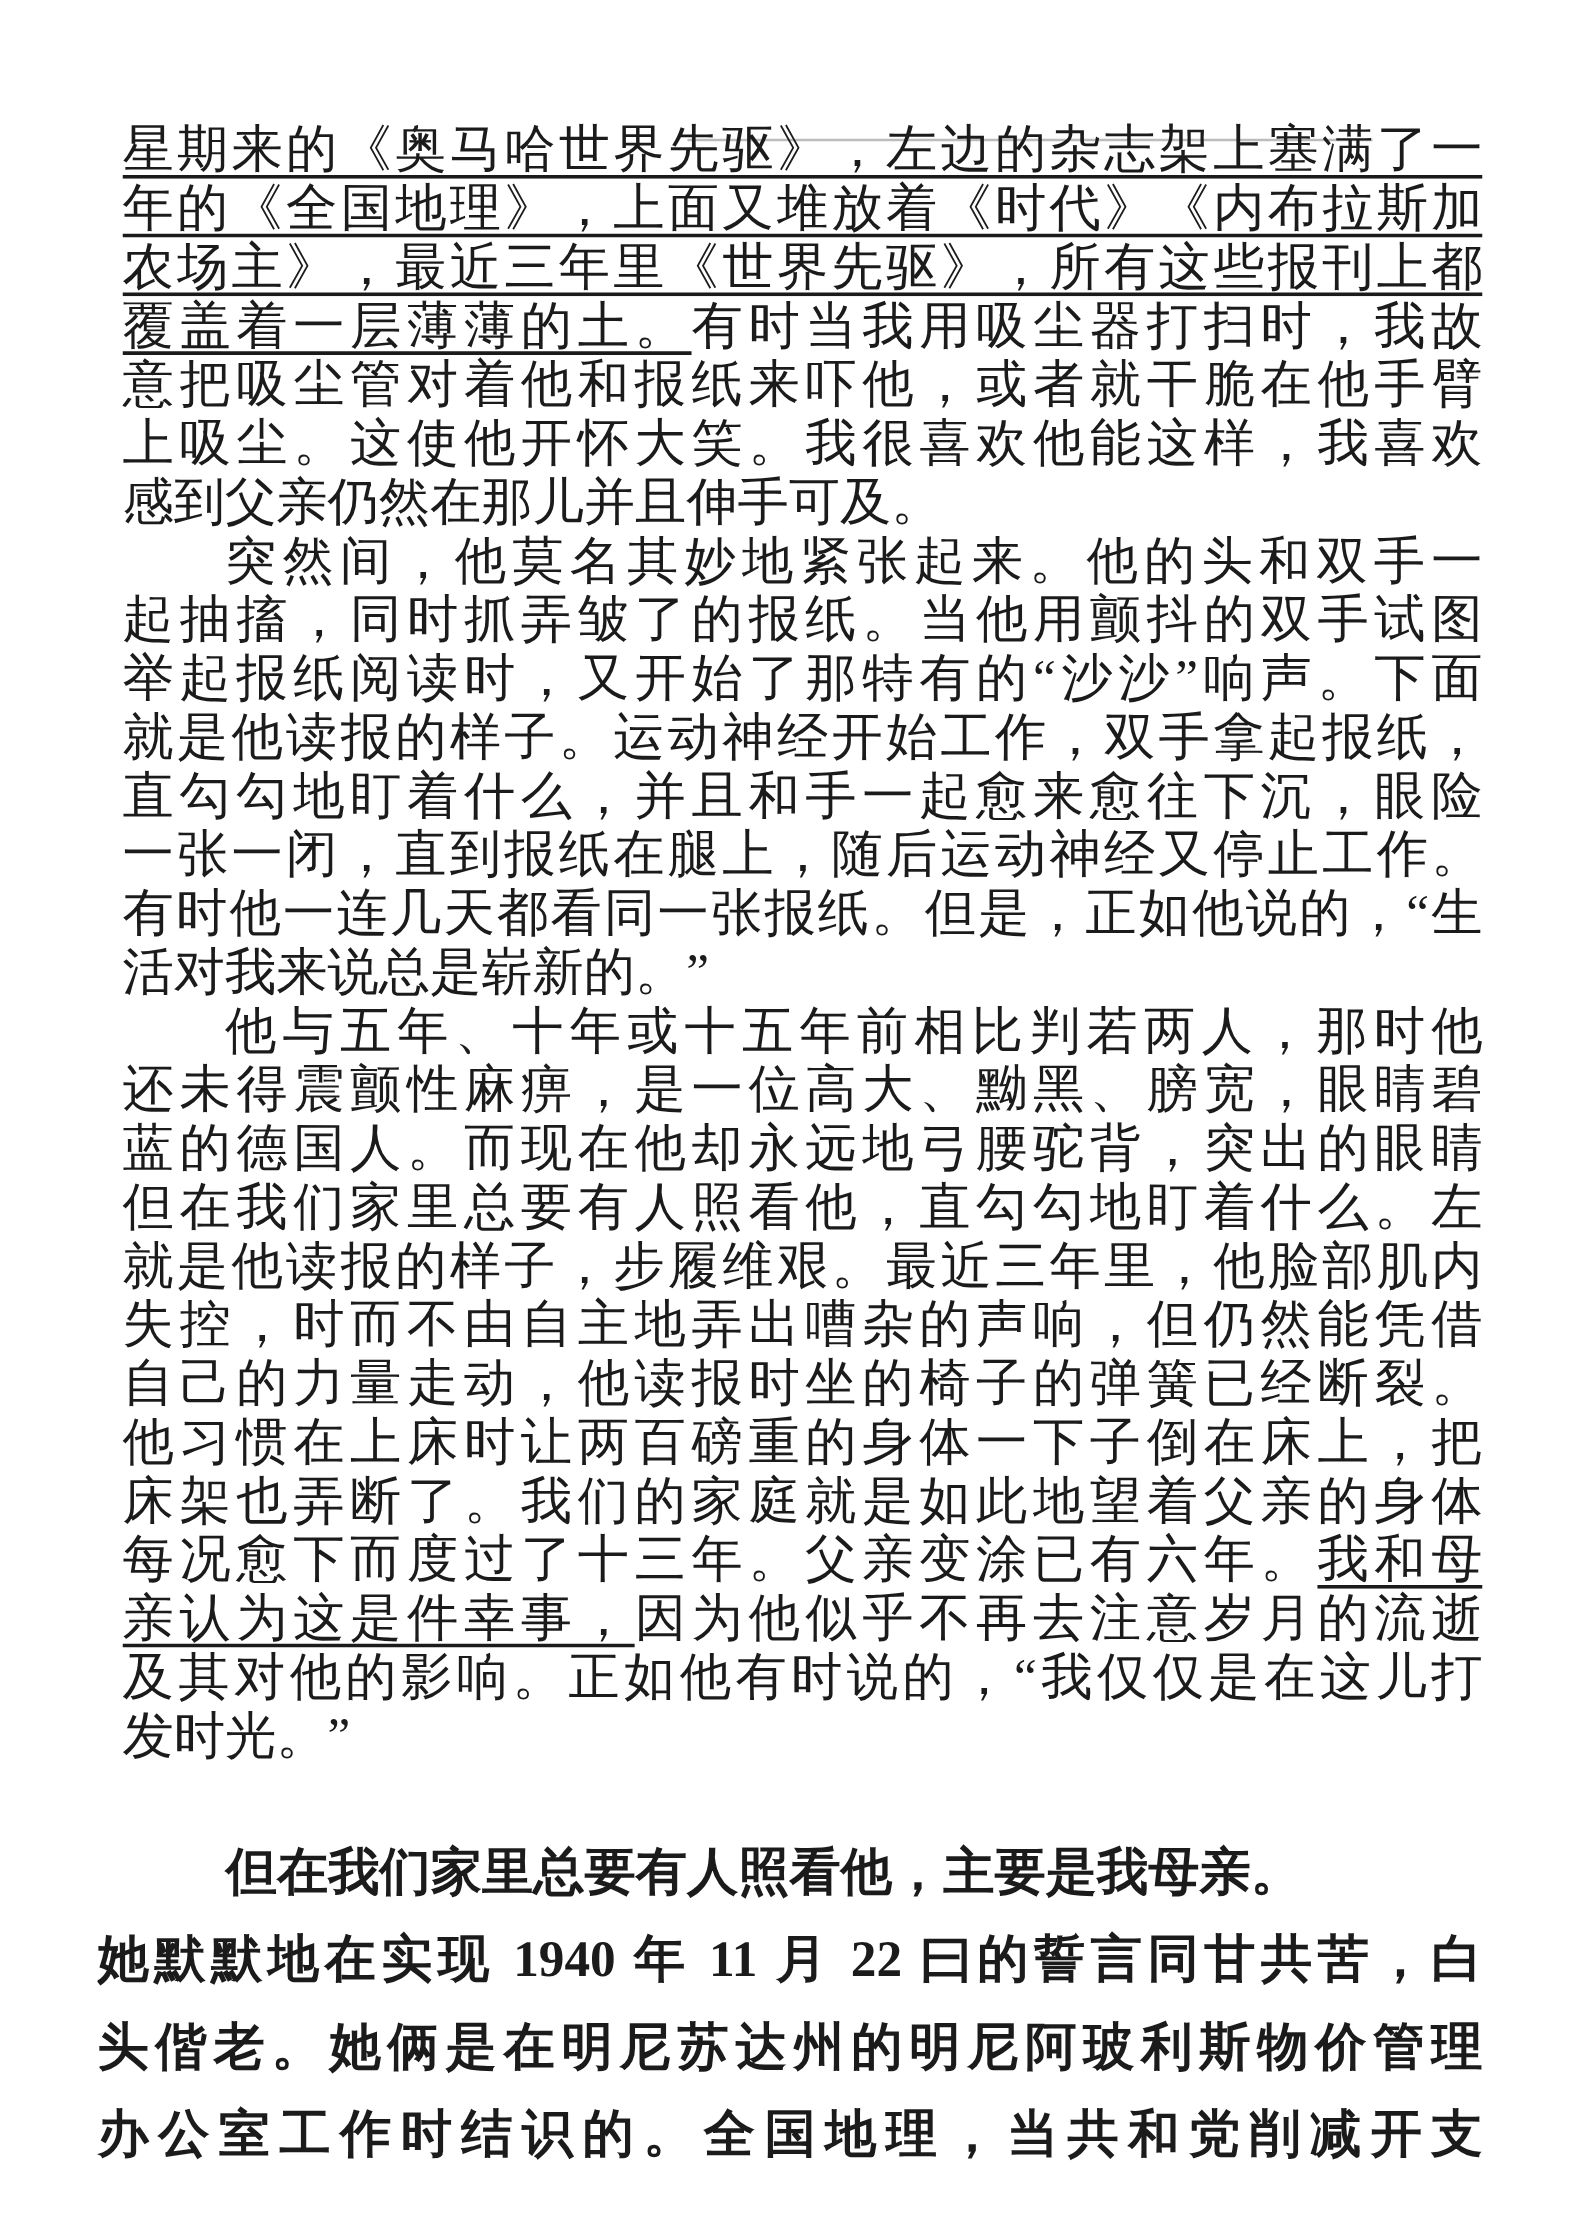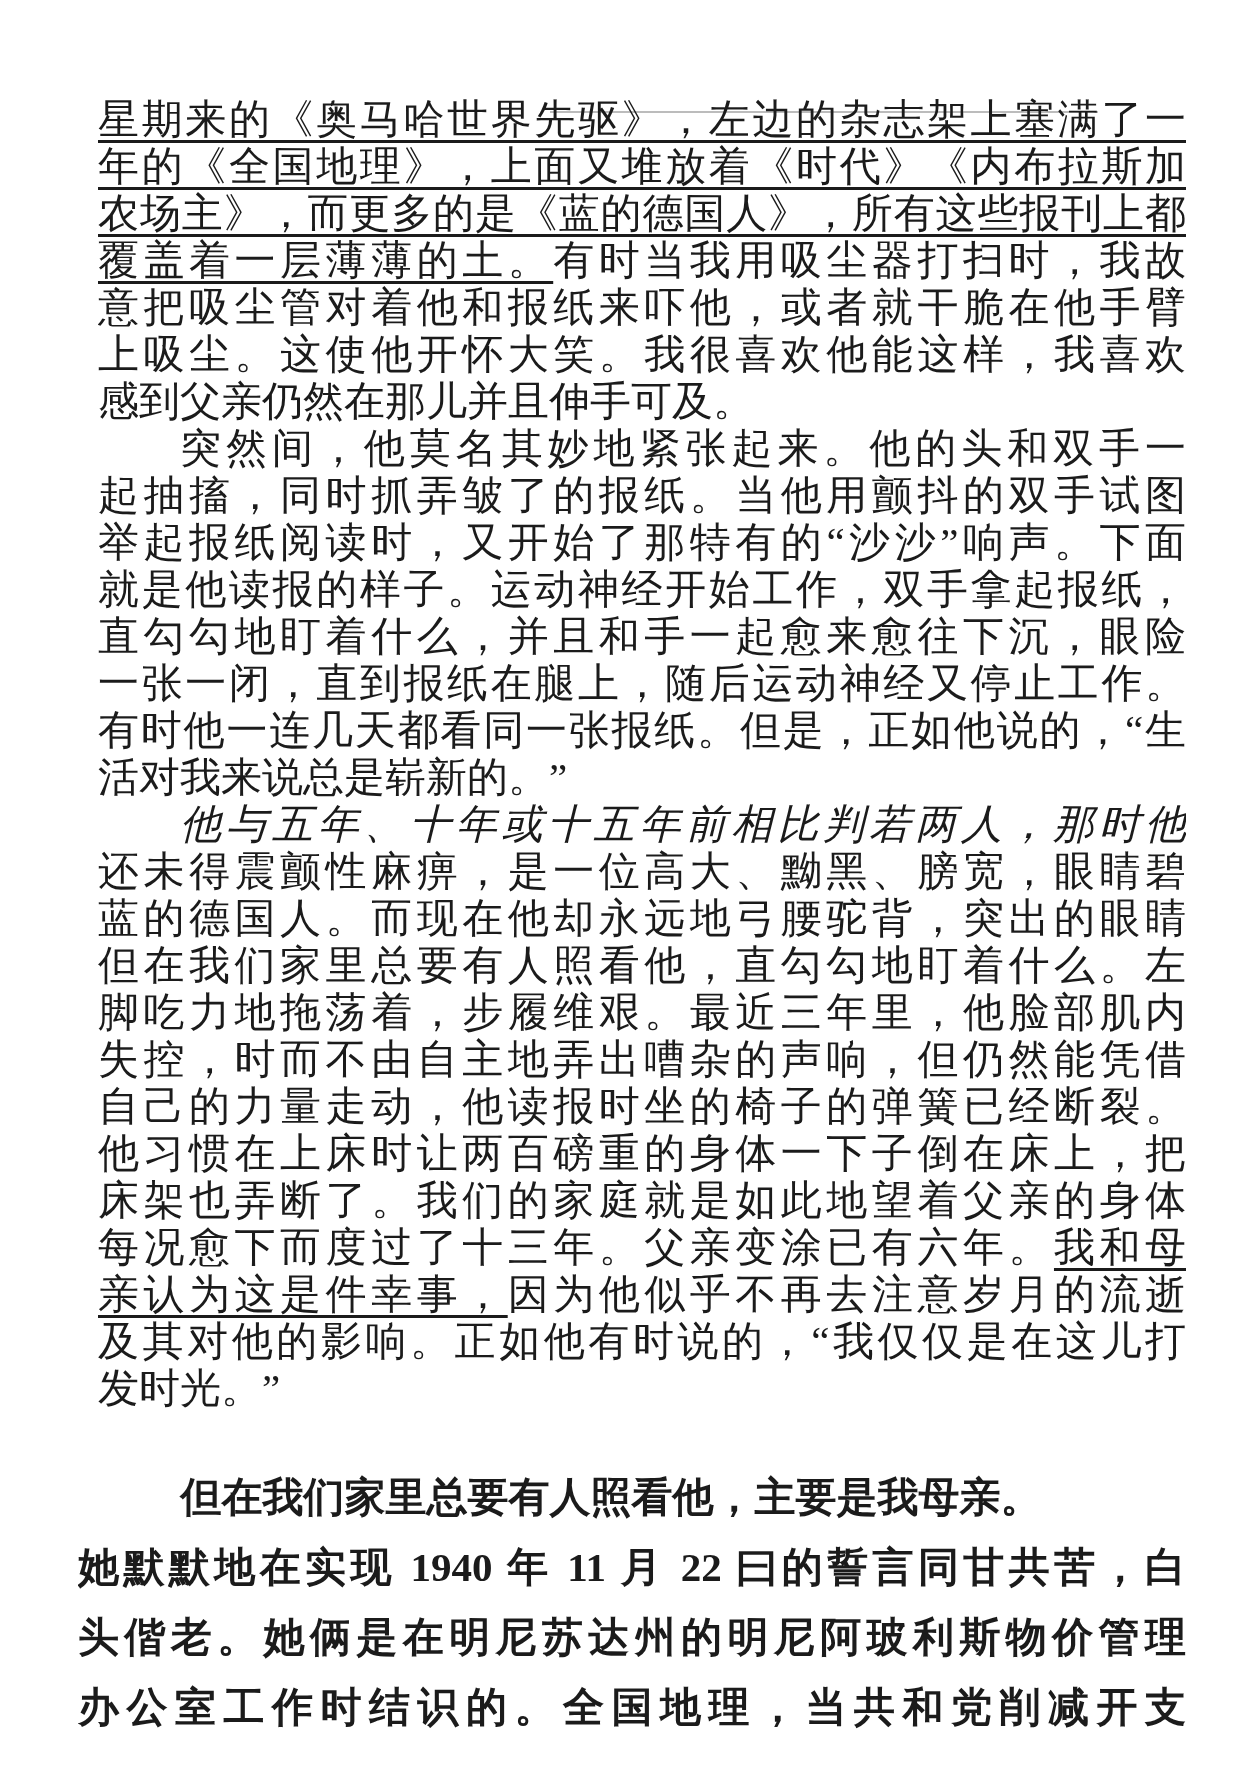--- a/index.html
+++ b/index.html
@@ -59,38 +59,38 @@
 </style>
 </head>
 <body>
 
 <div class="page" style="--page-bg: #ffffff; --ink: #1b1b1b; --rule: #bcbcbc;">
   <div class="top-rule"></div>
   <div class="textblock">
       <div class="block body">
         <div class="line fill"><span class="seg u">星期来的《奥马哈世界先驱》，左边的杂志架上塞满了一</span></div>
         <div class="line fill"><span class="seg u">年的《全国地理》，上面又堆放着《时代》《内布拉斯加</span></div>
-        <div class="line fill"><span class="seg u">农场主》，而更多的是《蓝的德国人》，所有这些报刊上都</span></div>
+        <div class="line fill"><span class="seg u">农场主》，最近三年里《世界先驱》，所有这些报刊上都</span></div>
         <div class="line fill"><span class="seg u">覆盖着一层薄薄的土。</span><span class="seg">有时当我用吸尘器打扫时，我故</span></div>
         <div class="line fill"><span class="seg">意把吸尘管对着他和报纸来吓他，或者就干脆在他手臂</span></div>
         <div class="line fill"><span class="seg">上吸尘。这使他开怀大笑。我很喜欢他能这样，我喜欢</span></div>
         <div class="line"><span class="seg">感到父亲仍然在那儿并且伸手可及。</span></div>
         <div class="line fill" style="text-indent: 2em;"><span class="seg">突然间，他莫名其妙地紧张起来。他的头和双手一</span></div>
         <div class="line fill"><span class="seg">起抽搐，同时抓弄皱了的报纸。当他用颤抖的双手试图</span></div>
         <div class="line fill"><span class="seg">举起报纸阅读时，又开始了那特有的“沙沙”响声。下面</span></div>
         <div class="line fill"><span class="seg">就是他读报的样子。运动神经开始工作，双手拿起报纸，</span></div>
         <div class="line fill"><span class="seg">直勾勾地盯着什么，并且和手一起愈来愈往下沉，眼险</span></div>
         <div class="line fill"><span class="seg">一张一闭，直到报纸在腿上，随后运动神经又停止工作。</span></div>
         <div class="line fill"><span class="seg">有时他一连几天都看同一张报纸。但是，正如他说的，“生</span></div>
         <div class="line"><span class="seg">活对我来说总是崭新的。”</span></div>
-        <div class="line fill" style="text-indent: 2em; font-style: italic;"><span class="seg">他与五年、十年或十五年前相比判若两人，那时他</span></div>
+        <div class="line fill" style="text-indent: 2em;"><span class="seg">他与五年、十年或十五年前相比判若两人，那时他</span></div>
         <div class="line fill"><span class="seg">还未得震颤性麻痹，是一位高大、黝黑、膀宽，眼睛碧</span></div>
         <div class="line fill"><span class="seg">蓝的德国人。而现在他却永远地弓腰驼背，突出的眼睛</span></div>
         <div class="line fill"><span class="seg">但在我们家里总要有人照看他，直勾勾地盯着什么。左</span></div>
-        <div class="line fill"><span class="seg">脚吃力地拖荡着，步履维艰。最近三年里，他脸部肌内</span></div>
+        <div class="line fill"><span class="seg">就是他读报的样子，步履维艰。最近三年里，他脸部肌内</span></div>
         <div class="line fill"><span class="seg">失控，时而不由自主地弄出嘈杂的声响，但仍然能凭借</span></div>
         <div class="line fill"><span class="seg">自己的力量走动，他读报时坐的椅子的弹簧已经断裂。</span></div>
         <div class="line fill"><span class="seg">他习惯在上床时让两百磅重的身体一下子倒在床上，把</span></div>
         <div class="line fill"><span class="seg">床架也弄断了。我们的家庭就是如此地望着父亲的身体</span></div>
         <div class="line fill"><span class="seg">每况愈下而度过了十三年。父亲变涂已有六年。</span><span class="seg u">我和母</span></div>
         <div class="line fill"><span class="seg u">亲认为这是件幸事，</span><span class="seg">因为他似乎不再去注意岁月的流逝</span></div>
         <div class="line fill"><span class="seg">及其对他的影响。正如他有时说的，“我仅仅是在这儿打</span></div>
         <div class="line"><span class="seg">发时光。”</span></div>
       </div>
       <div class="block closing">

